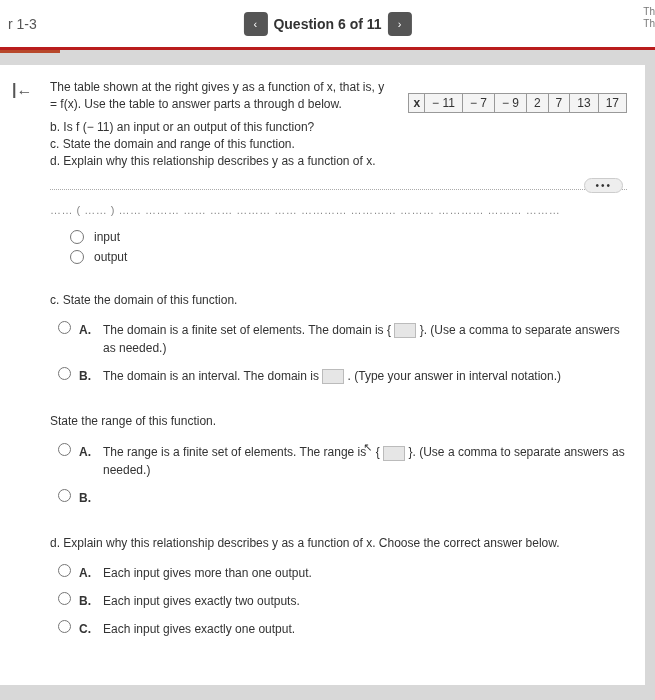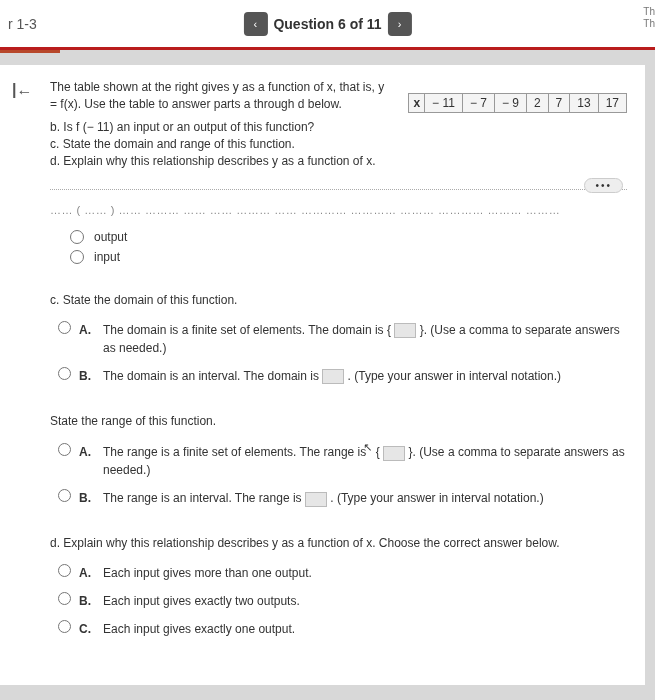--- a/index.html
+++ b/index.html
@@ -231,25 +231,25 @@
 
   <div class="divider">
     <div class="dots-pill">•••</div>
   </div>
 
   <div class="scroll-hint">…… ( …… ) …… ……… …… …… ……… …… ………… ………… ……… ………… ……… ………</div>
 
   <div class="options">
     <div class="opt-row">
       <input type="radio" name="io" style="">
-      <span>output</span>
+      <span>input</span>
     </div>
     <div class="opt-row">
       <input type="radio" name="io" style="">
-      <span>input</span>
+      <span>output</span>
     </div>
   </div>
 
   <div class="section-label">c. State the domain of this function.</div>
 
   <div class="choice-row">
     <input type="radio" name="domain" style="">
     <span class="opt-letter">A.</span>
     <span class="choice-text">
       <span>The domain is a finite set of elements. The domain is {</span>
@@ -275,25 +275,20 @@
     <span class="choice-text">
       <span>The range is a finite set of elements. The range is</span><span class="cursor-icon">↖</span>
       <span>{</span>
       <span class="answer-blank"></span>
       <span>}. (Use a comma to separate answers as needed.)</span>
     </span>
   </div>
   <div class="choice-row">
     <input type="radio" name="range" style="">
     <span class="opt-letter">B.</span>
-    <span class="choice-text">
-      <span>The range is an interval. The range is </span>
-      <span class="answer-blank"></span>
-      <span>. (Type your answer in interval notation.)</span>
-    </span>
   </div>
 
   <div class="section-label">d. Explain why this relationship describes y as a function of x. Choose the correct answer below.</div>
 
   <div class="choice-row">
     <input type="radio" name="partd" style="">
     <span class="opt-letter">A.</span>
     <span class="choice-text">Each input gives more than one output.</span>
   </div>
   <div class="choice-row">

